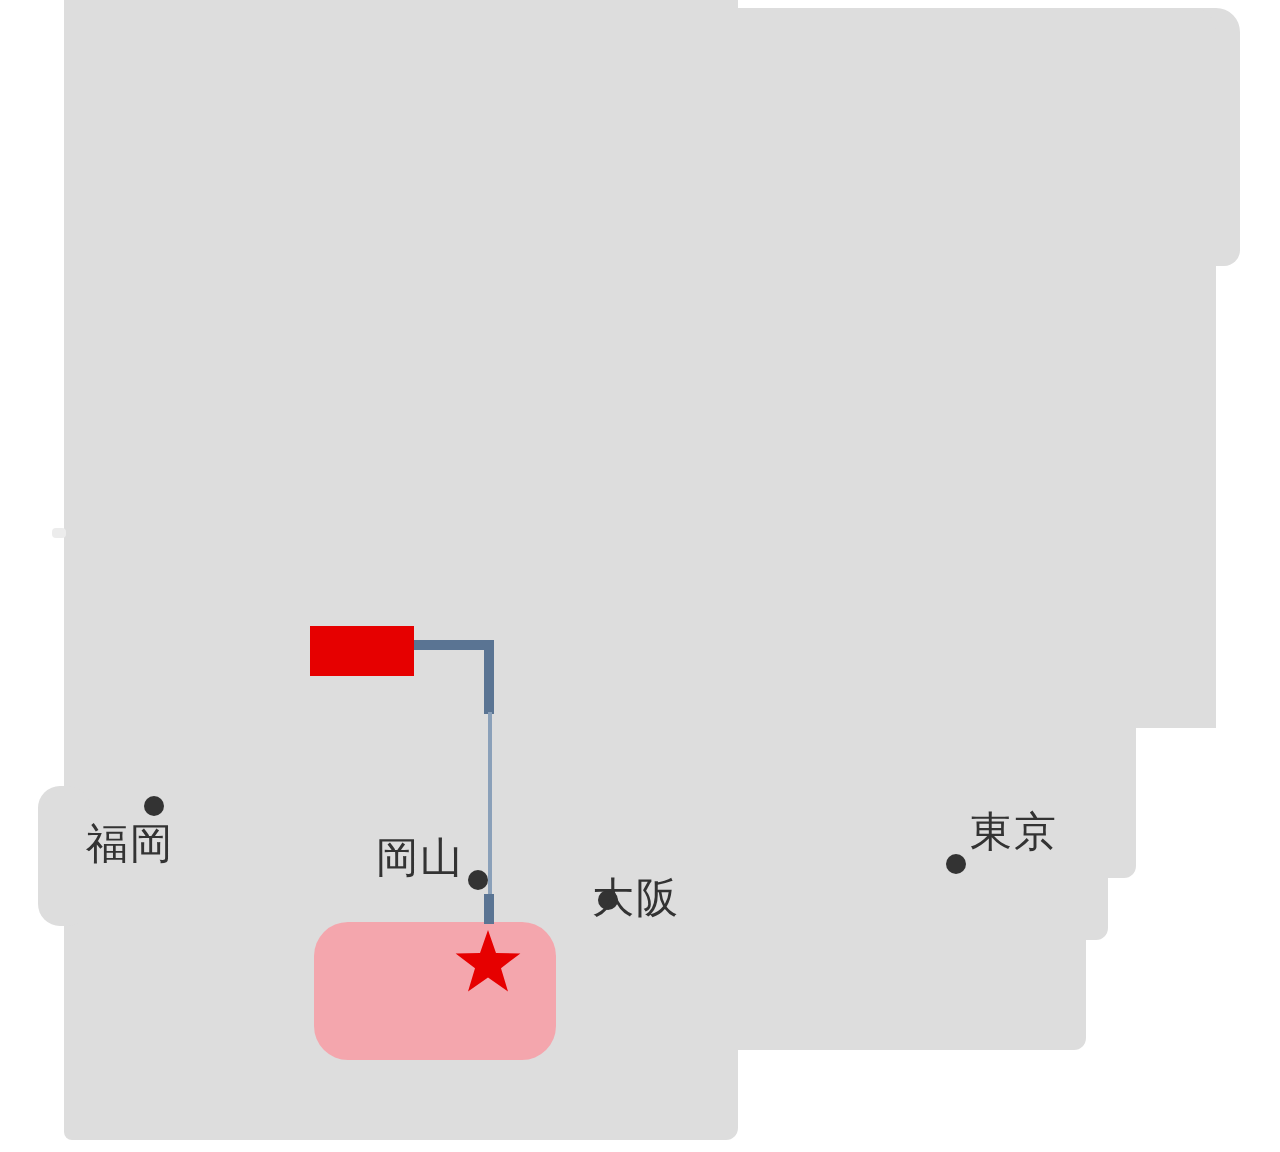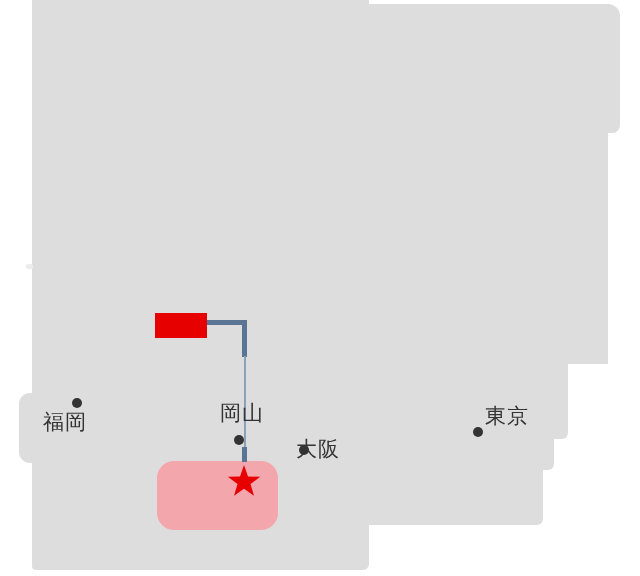--- a/index.html
+++ b/index.html
@@ -52,21 +52,21 @@
   #star-marker polygon{fill:var(--red,#e60000);}
 
   
   #dot-fukuoka{left:72px;  top:398px;}
   #dot-okayama{left:234px; top:435px;}
   #dot-osaka  {left:299px; top:445px;}
   #dot-tokyo  {left:473px; top:427px;}
 
   
   #lbl-fukuoka{left:43px;  top:411px;}
-  #lbl-okayama{left:188px; top:402px;margin-left:32px;}
+  #lbl-okayama{left:188px; top:418px;}
   #lbl-osaka  {left:296px; top:438px;}
   #lbl-tokyo  {left:485px; top:405px;font-family:Liberation Serif, serif;}
 </style>
 </head>
 <body>
 
 <div class="abs" id="japan-map" style="left:0;top:0;width:640px;height:576px;">
 
   <div class="land" id="blk-west"></div>
   <div class="land" id="blk-north"></div>

